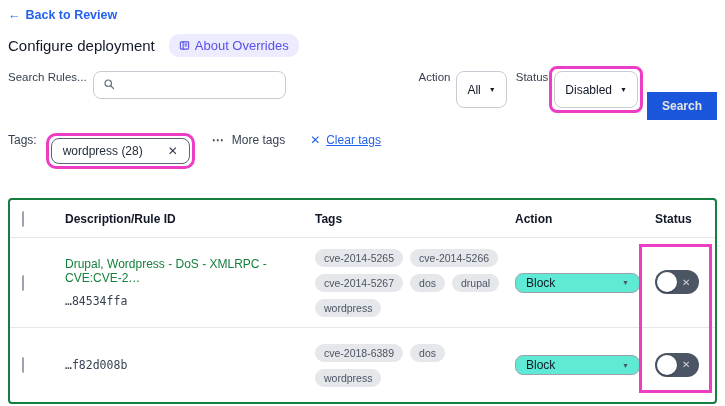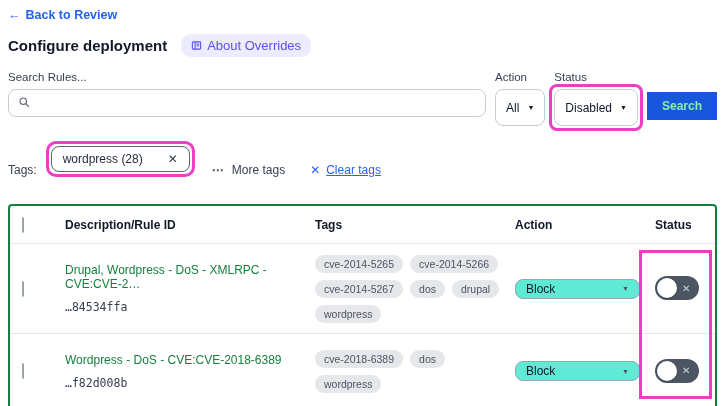--- a/index.html
+++ b/index.html
@@ -21,32 +21,32 @@
     --border-gray: #C7CCD4;
   }
 
   
   .back-link {
     display: inline-flex; align-items: center; gap: 5px;
     color: var(--link-blue); font-weight: 600; font-size: 12.5px;
     cursor: pointer; margin-top: 2px;
   }
   .title-row { display: flex; align-items: center; gap: 14px; margin-top: 12px; }
-  .page-title { font-size: 15px; font-weight: 700; color: #111827; }
+  .page-title { font-size: 15px; font-weight: 400; color: #111827; }
   .about-badge {
     display: inline-flex; align-items: center; gap: 5px;
     background: var(--badge-bg); color: var(--badge-text);
     font-size: 13px; font-weight: 500;
     padding: 4px 10px; border-radius: 10px; cursor: pointer;
   }
   .about-badge svg { display: block; }
 
   
   .filter-area { display: flex; align-items: flex-start; gap: 9px; margin-top: 14px; }
-  .fgroup { display: flex; flex-direction: column; gap: 6px; }
+  .fgroup { display: flex; gap: 6px; }
   .fgroup.grow { flex: 1; }
   .flabel { font-size: 11.5px; color: #374151; }
   .search-box {
     display: flex; align-items: center; gap: 6px;
     height: 28px; border: 1px solid var(--border-gray); border-radius: 8px;
     padding: 0 9px; background: #fff;
   }
   .search-box input {
     border: none; outline: none; flex: 1; font-size: 12px;
     font-family: "Liberation Sans", sans-serif; background: transparent;
@@ -58,27 +58,27 @@
     cursor: pointer; white-space: nowrap;
   }
   .caret { font-size: 7px; color: #111827; }
   .hl-wrap {
     border: 3px solid var(--highlight); border-radius: 8px; padding: 2px;
     margin: -5px; align-self: flex-start;
   }
   .status-group .hl-wrap { margin-top: -5px; }
   .search-btn {
     height: 28px; margin-top: 21px; padding: 0 15px;
-    background: var(--accent-blue); color: #86efac; border: none; border-radius: 0;
+    background: var(--accent-blue); color: #e5e5e5; border: none; border-radius: 0;
     font-size: 12px; font-weight: 600; font-family: "Liberation Sans", sans-serif;
     cursor: pointer;
   }
 
   
-  .tags-bar { display: flex; align-items: flex-end; gap: 9px; margin-top: 13px; height: 38px; }
+  .tags-bar { display: flex; align-items: flex-start; gap: 9px; margin-top: 13px; height: 38px; }
   .tags-label { color: #374151; }
   .chip {
     display: inline-flex; align-items: center; gap: 25px;
     border: 1px solid #5b6472; border-radius: 8px; background: #fff;
     padding: 5px 11px; font-size: 12px; color: #1f2937; cursor: pointer;
     white-space: nowrap;
   }
   .chip-hl { border: 3px solid var(--highlight); border-radius: 10px; padding: 2px; }
   .chip .x { font-size: 12px; color: #374151; }
   .more-tags { display: inline-flex; align-items: center; gap: 7px; color: #374151; cursor: pointer; margin-left: 8px; }
@@ -241,21 +241,20 @@
       <span class="toggle">
         <span class="knob"></span>
         <span class="tx">✕</span>
       </span>
     </div>
   </div>
 
   <div class="trow tbody-row row-2">
     <div class="cell cell-check"><span class="checkbox"></span></div>
     <div class="cell desc-cell">
-      <span class="desc-text">Wordpress - DoS - CVE:CVE-2018-6389</span>
       <span class="rule-id">…f82d008b</span>
     </div>
     <div class="cell">
       <span class="pillbox">
           <span class="pill">cve-2018-6389</span>
           <span class="pill">dos</span>
           <span class="pill">wordpress</span>
         </span>
     </div>
     <div class="cell">

